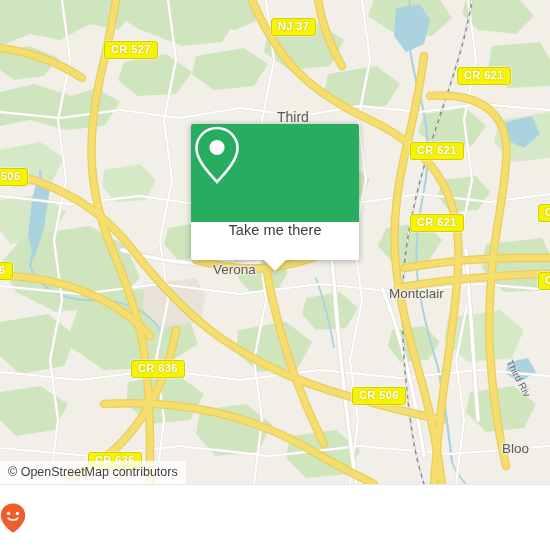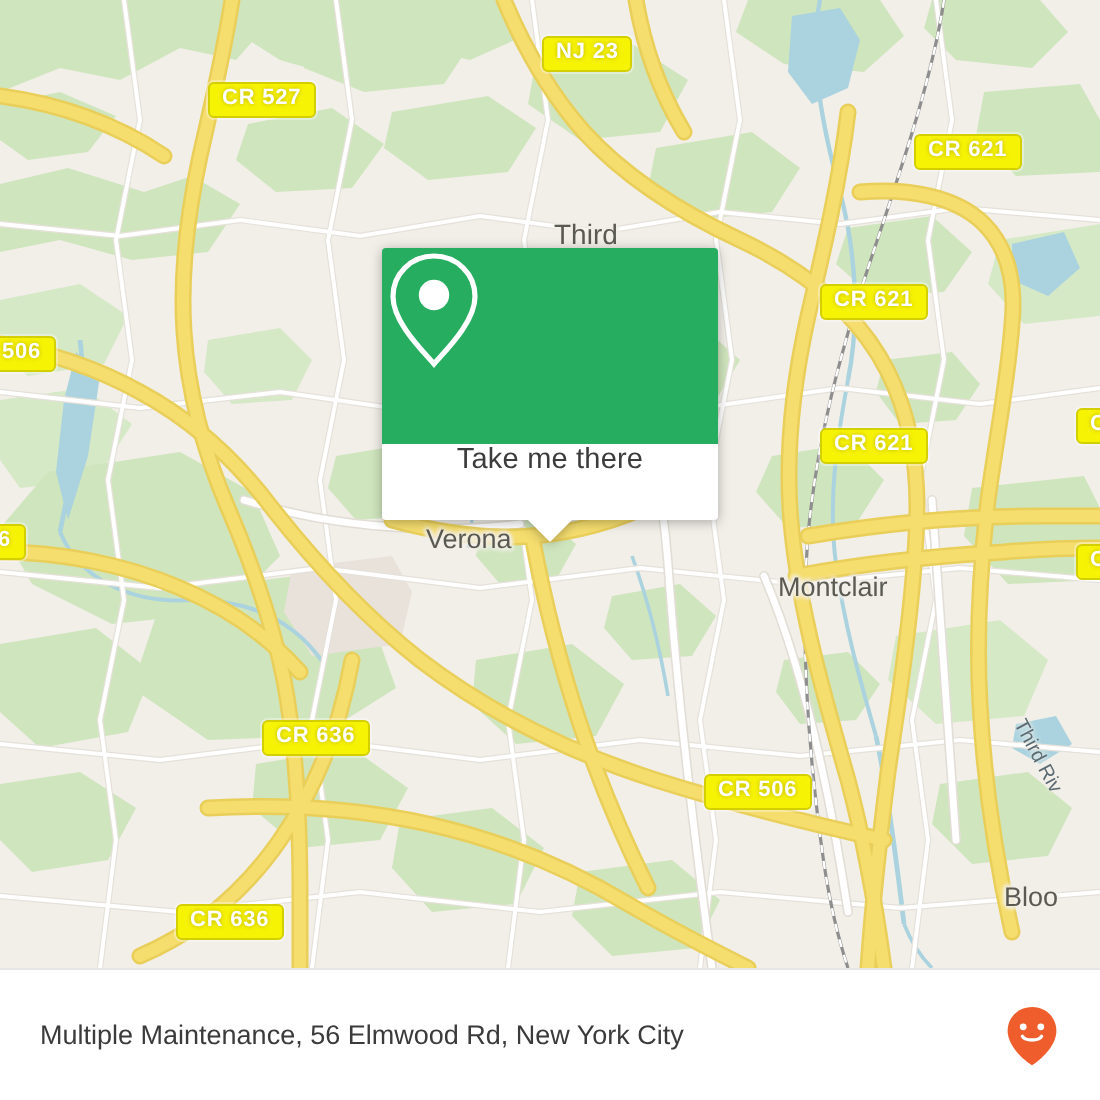--- a/index.html
+++ b/index.html
@@ -297,21 +297,21 @@
       <div>Third</div>
       <div>Grove</div>
     </div>
     <div class="place" style="left:213px;top:262px;">Verona</div>
     <div class="place" style="left:389px;top:286px;">Montclair</div>
     <div class="place" style="left:502px;top:441px;">Bloo</div>
 
     <div class="river" style="left:514px;top:358px;transform:rotate(62deg);transform-origin:0 0;">Third Riv</div>
 
     <div class="shield" style="left:104px;top:41px;text-align:center;">CR 527</div>
-    <div class="shield" style="left:271px;top:18px;">NJ 23</div>
+    <div class="shield" style="left:271px;top:18px;">NJ 37</div>
     <div class="shield" style="left:457px;top:67px;">CR 621</div>
     <div class="shield" style="left:410px;top:142px;">CR 621</div>
     <div class="shield" style="left:410px;top:214px;">CR 621</div>
     <div class="shield" style="left:-6px;top:168px;">506</div>
     <div class="shield" style="left:538px;top:204px;">C</div>
     <div class="shield" style="left:538px;top:272px;">C</div>
     <div class="shield" style="left:131px;top:360px;">CR 636</div>
     <div class="shield" style="left:352px;top:387px;">CR 506</div>
     <div class="shield" style="left:88px;top:452px;">CR 636</div>
     <div class="shield" style="left:-8px;top:262px;">6</div>
@@ -322,24 +322,24 @@
           <path d="M26 4 C14.5 4 5.5 13 5.5 24.2 C5.5 37 20 51 26 58 C32 51 46.5 37 46.5 24.2 C46.5 13 37.5 4 26 4 Z" fill="none" stroke="#ffffff" stroke-width="2.6"></path>
           <circle cx="26" cy="23.5" r="7.6" fill="#ffffff"></circle>
         </svg>
       </div>
       <div id="popup-body">
         <span id="popup-label">Take me there</span>
       </div>
       <div id="popup-tail"></div>
     </div>
 
+    <div id="attribution">© OpenStreetMap contributors</div>
   </div>
 
   <div id="footer">
-    <div id="footer-text">Multiple Maintenance, 56 Elmwood Rd, New York City</div>
     <div id="footer-logo">
       <svg id="moovit-pin" viewBox="0 0 26 30">
         <path d="M13 0.5 C6 0.5 0.8 5.8 0.8 12.4 C0.8 20.2 9.4 27.6 13 29.6 C16.6 27.6 25.2 20.2 25.2 12.4 C25.2 5.8 20 0.5 13 0.5 Z" fill="#ee5d2b"></path>
         <circle cx="8.6" cy="10.4" r="1.7" fill="#ffffff"></circle>
         <circle cx="17.4" cy="10.4" r="1.7" fill="#ffffff"></circle>
         <path d="M8.2 15.2 C9.8 17.6 16.2 17.6 17.8 15.2" fill="none" stroke="#ffffff" stroke-width="1.7" stroke-linecap="round"></path>
       </svg>
     </div>
   </div>
 

